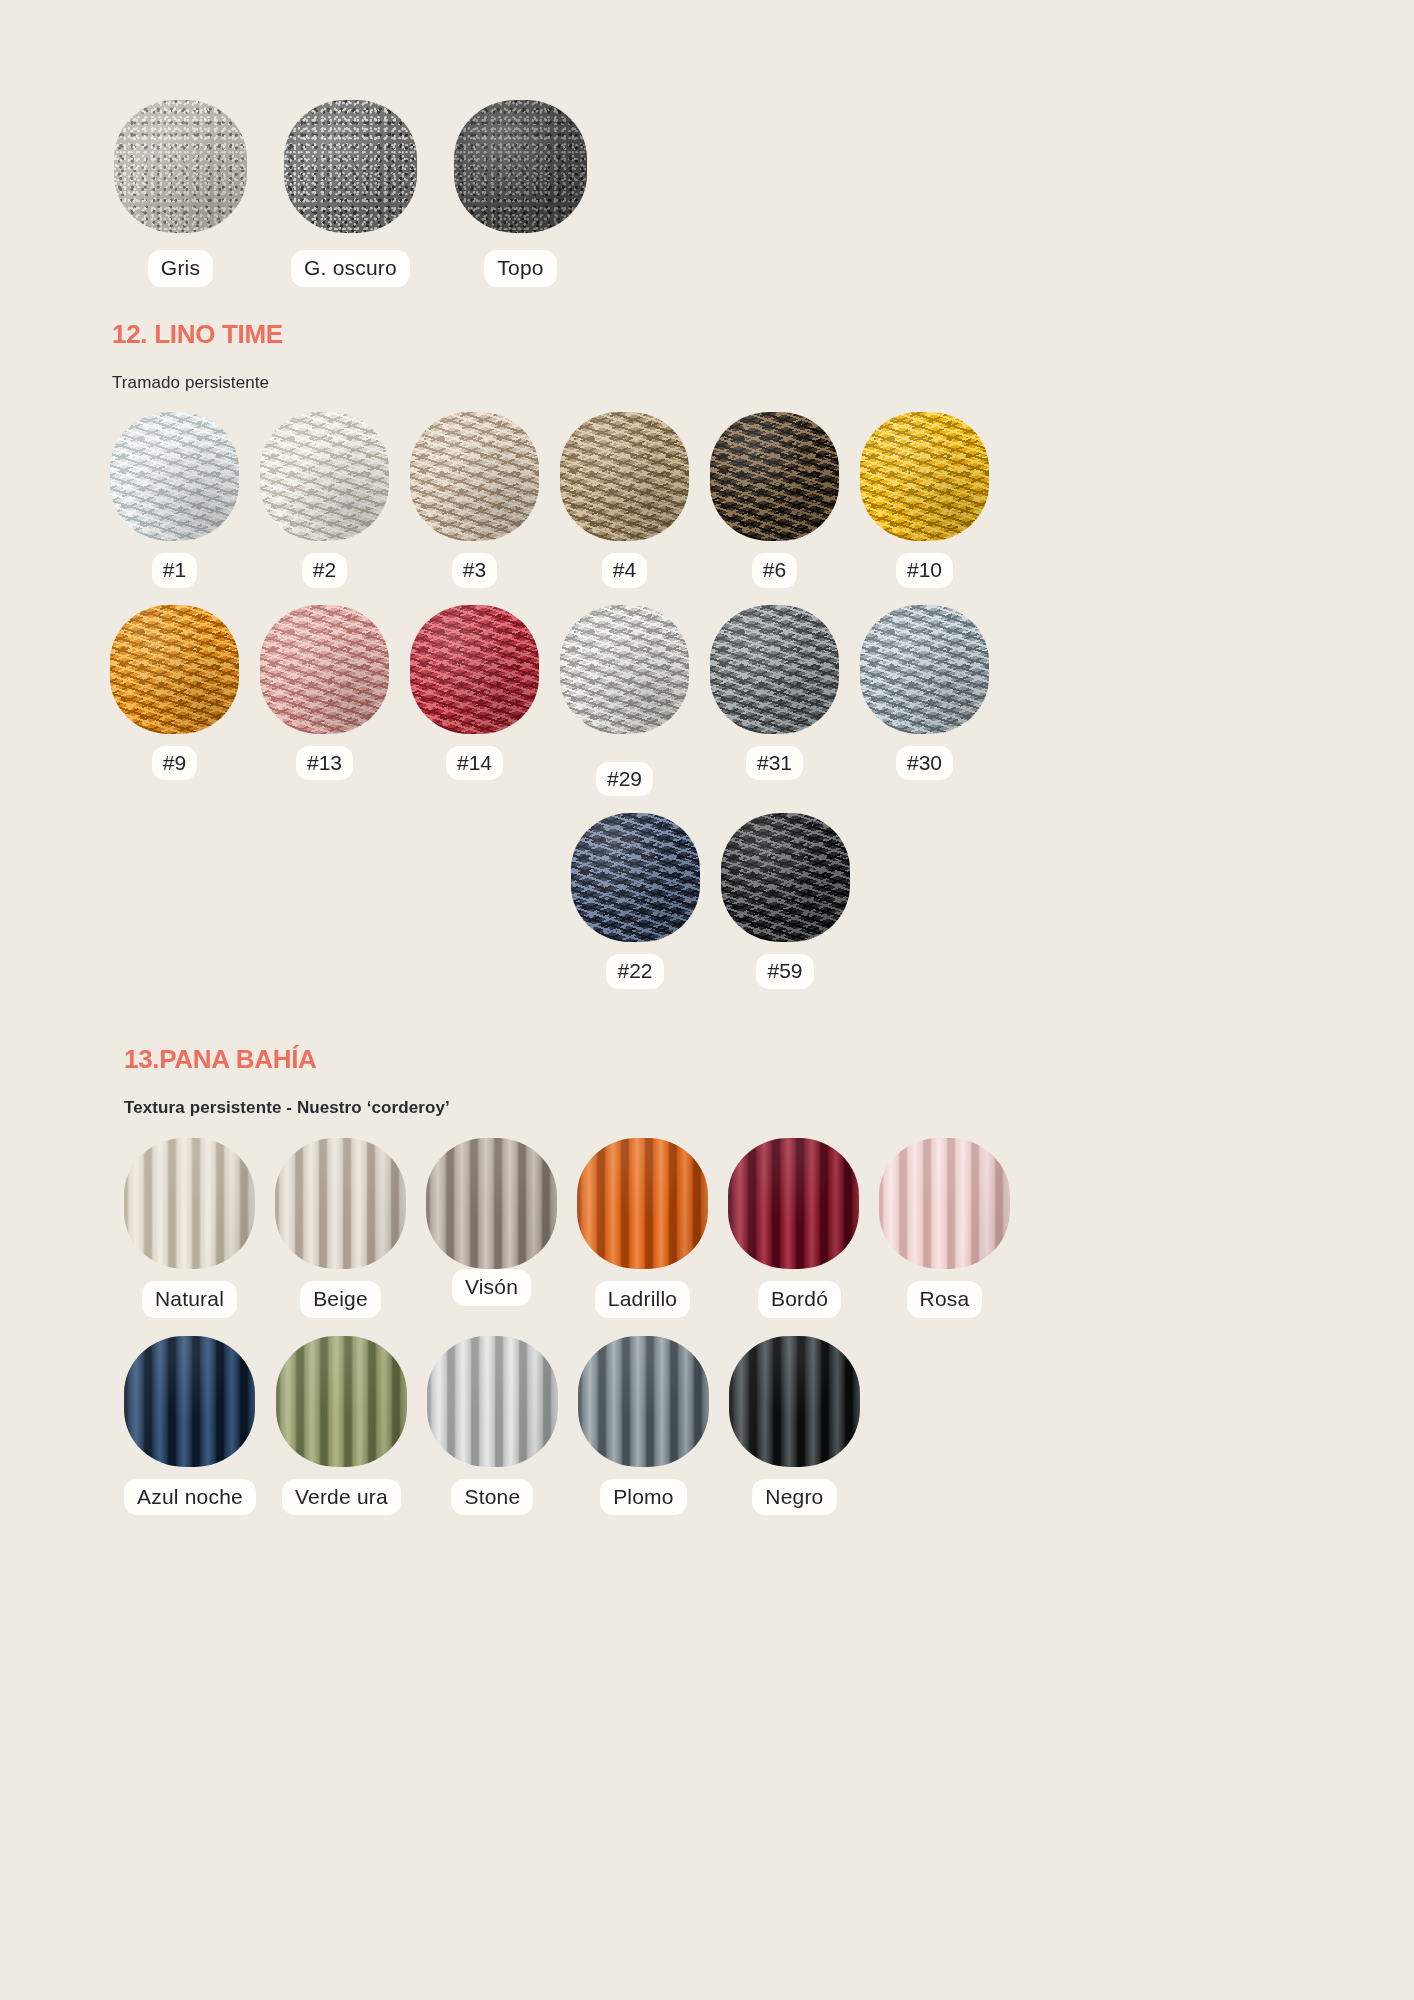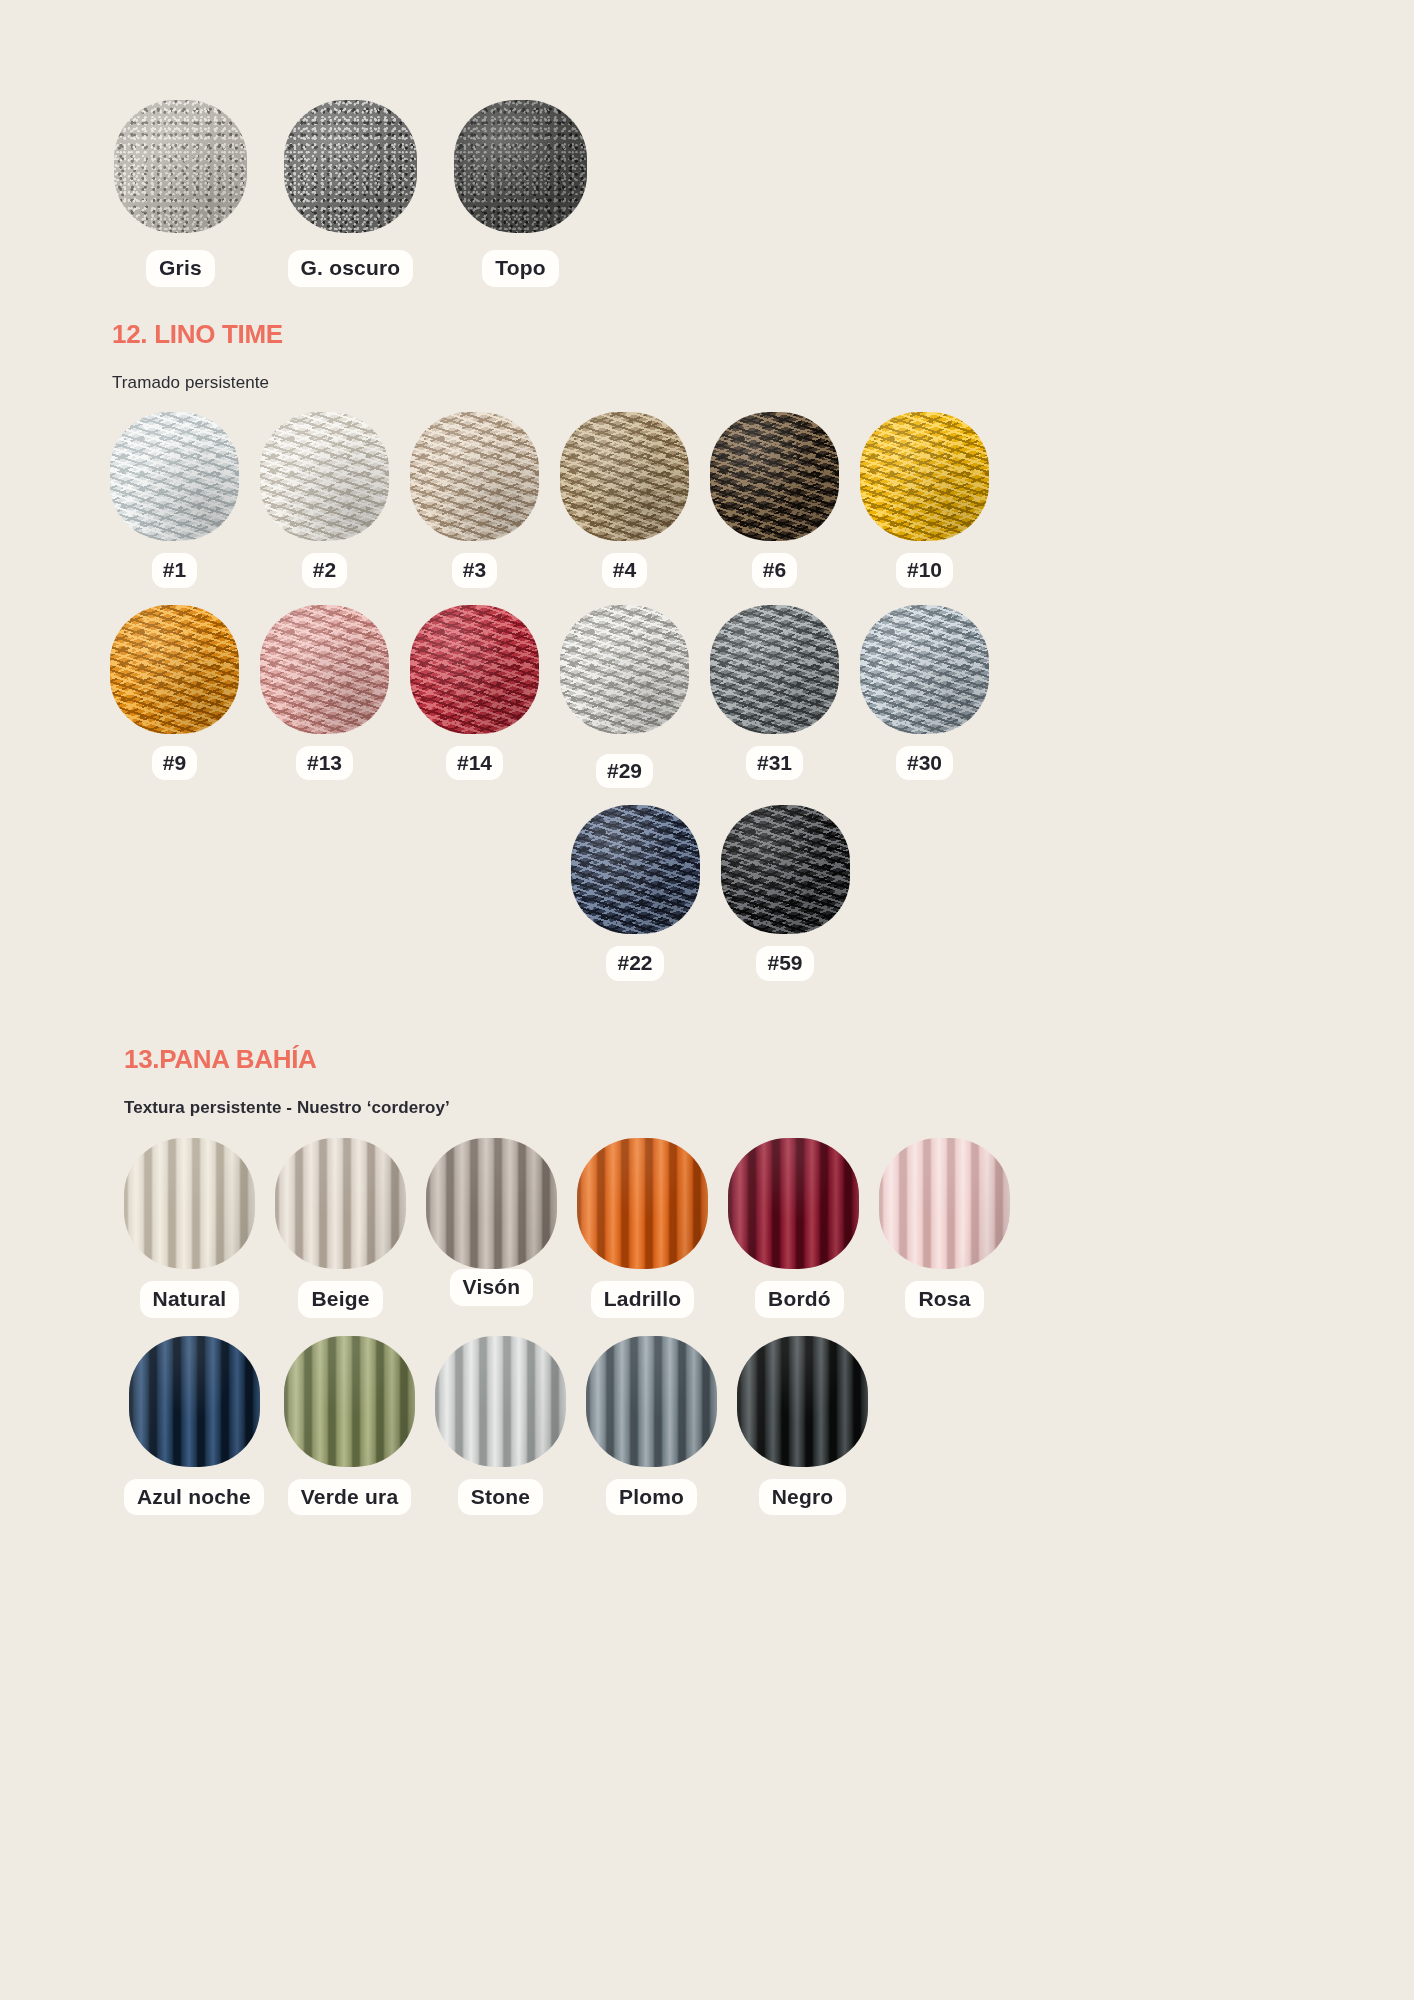--- a/index.html
+++ b/index.html
@@ -56,21 +56,21 @@
     pointer-events: none;
   }
   .chip {
     background: #fffefb;
     border-radius: 13px;
     padding: 6px 13px 7px;
     font-size: 21px;
     color: #23232b;
     line-height: 1.12;
     white-space: nowrap;
-    font-weight: 700;
+    font-weight: 400;
     letter-spacing: 0.2px;
   }
   .chip.num { padding: 5px 11px 6px; letter-spacing: 0px; }
 
   
 
   
   .tex-tweed {
     background-color: var(--b);
     background-image:
@@ -223,21 +223,21 @@
           </div>
         </div>
         <div class="swatch-cell">
           <div class="swatch tex-lino" style="width: 129px; height: 129px; --b: #b9303f; --l: #db6c74; --d: #801722;"></div>
           <div style="margin-top: 12px;">
             <div class="chip num">#14</div>
           </div>
         </div>
         <div class="swatch-cell">
           <div class="swatch tex-lino" style="width: 129px; height: 129px; --b: #c8c7c3; --l: #efefec; --d: #96958f;"></div>
-          <div style="margin-top: 20px;">
+          <div style="margin-top: 28px;">
             <div class="chip num">#29</div>
           </div>
         </div>
         <div class="swatch-cell">
           <div class="swatch tex-lino" style="width: 129px; height: 129px; --b: #6e7477; --l: #adb3b5; --d: #3d4244;"></div>
           <div style="margin-top: 12px;">
             <div class="chip num">#31</div>
           </div>
         </div>
         <div class="swatch-cell">

